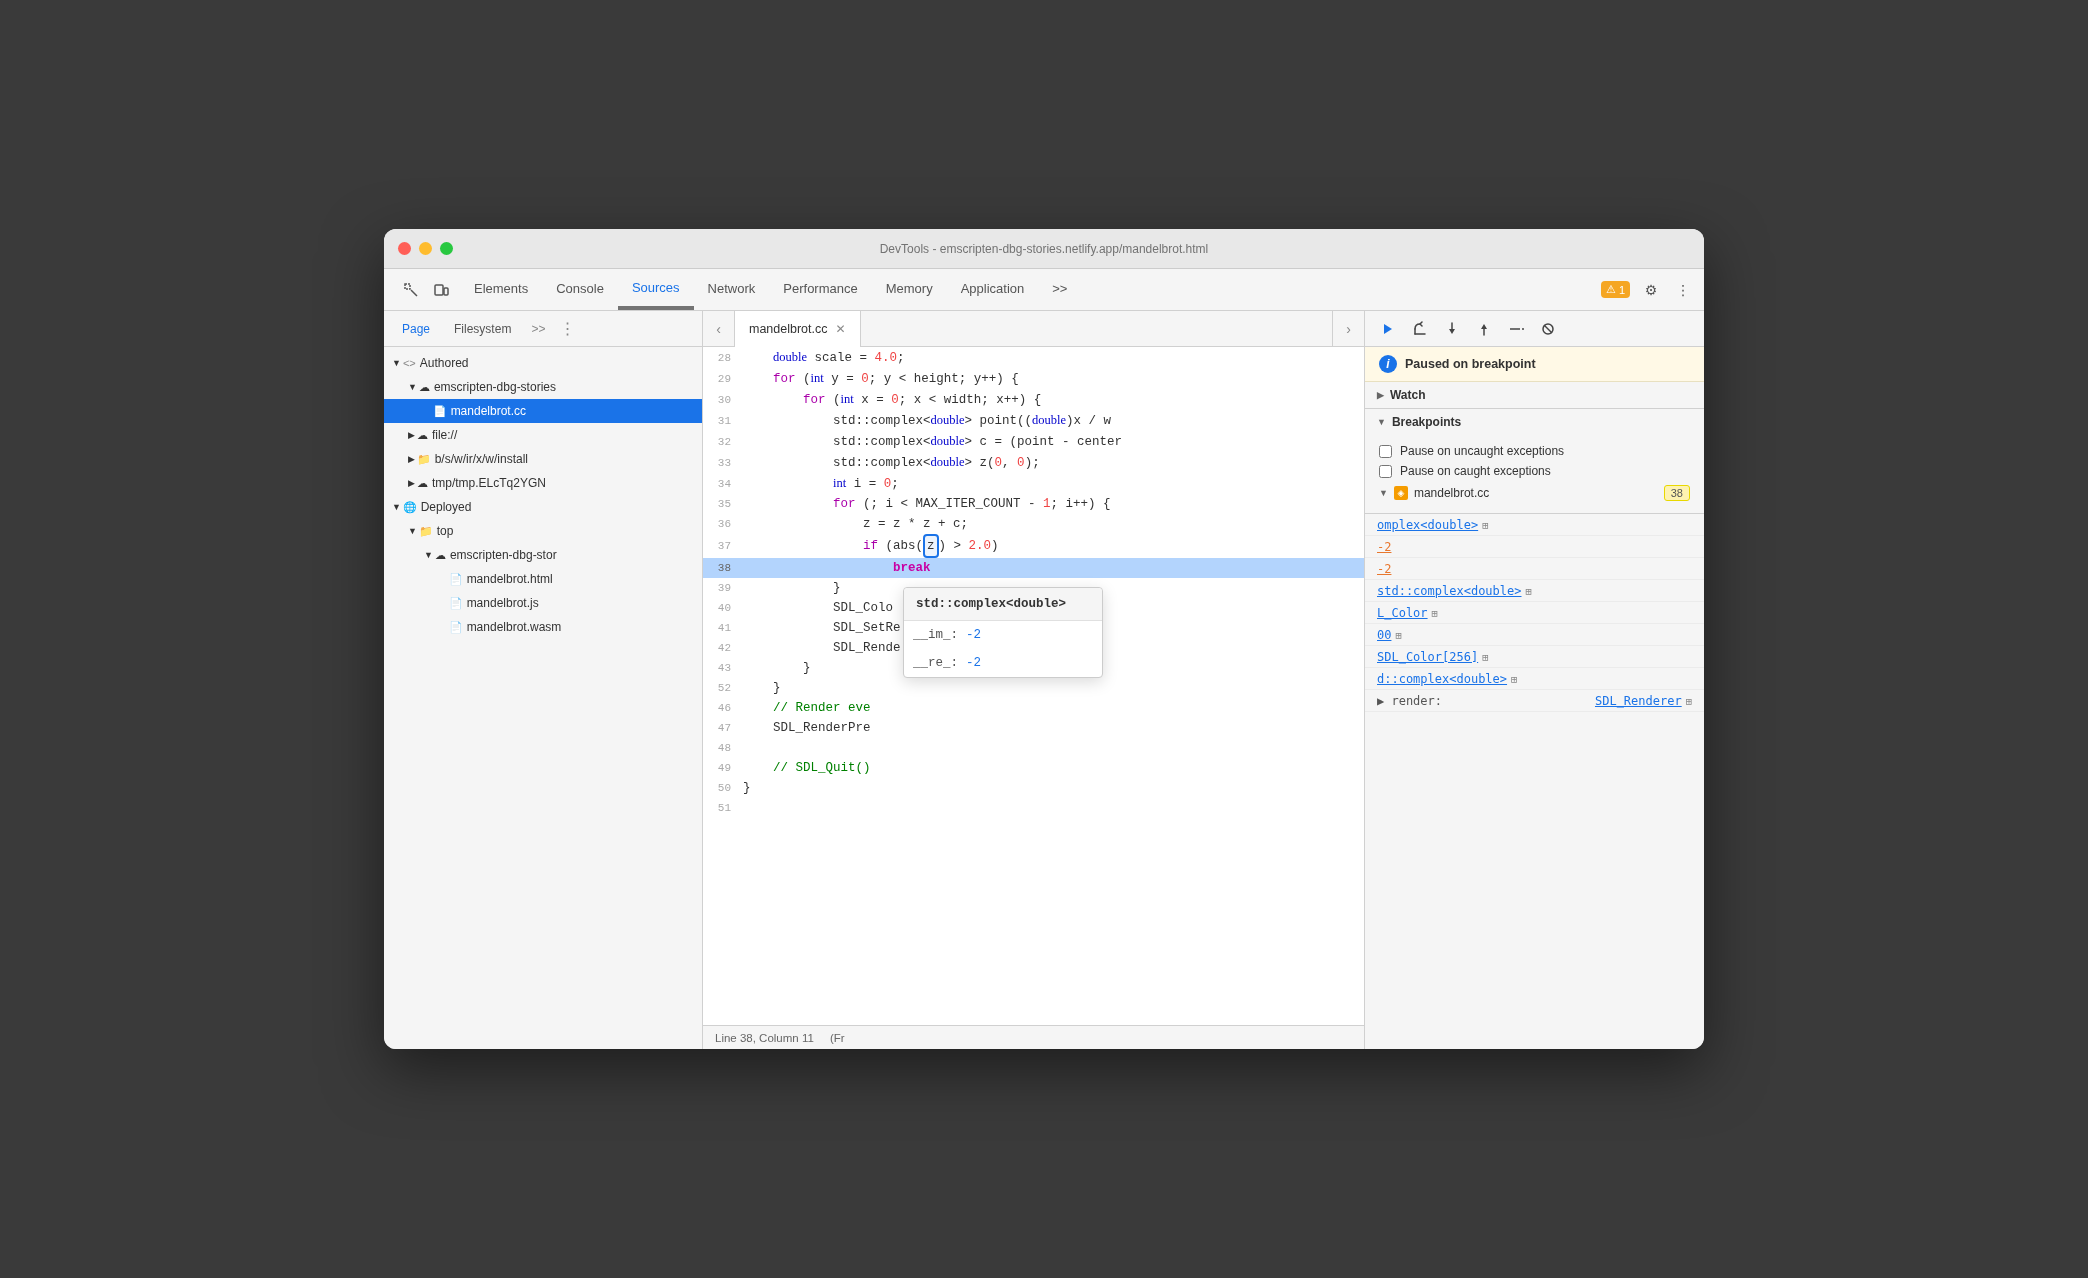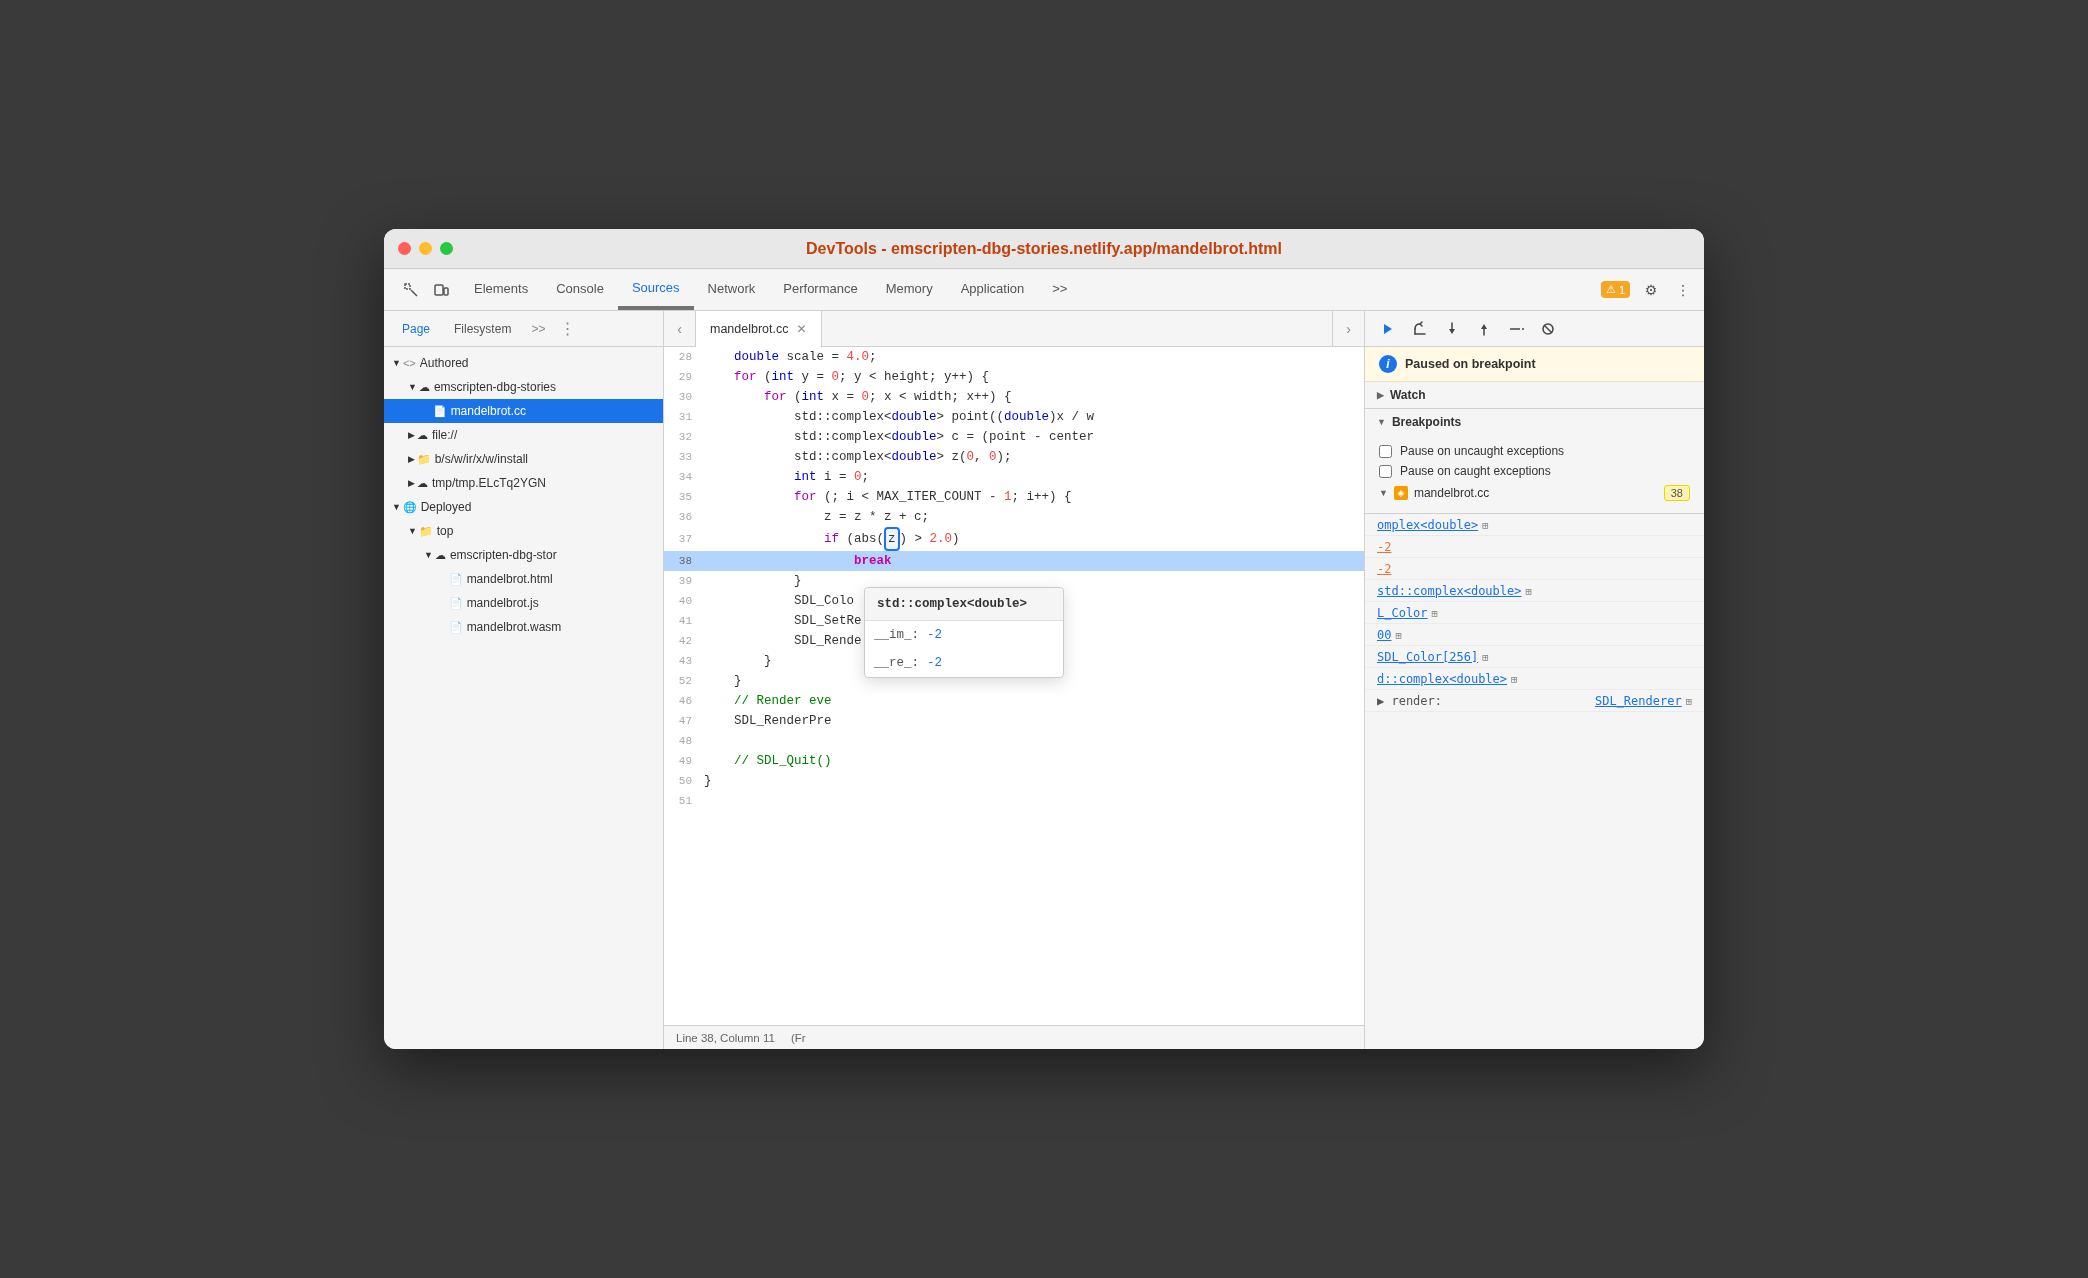--- a/index.html
+++ b/index.html
@@ -41,23 +41,23 @@
       height: 13px;
       border-radius: 50%;
     }
     .tl-red { background: #ff5f57; }
     .tl-yellow { background: #febc2e; }
     .tl-green { background: #28c840; }
     .titlebar-title {
       position: absolute;
       left: 50%;
       transform: translateX(-50%);
-      font-size: 16px;
-      color: #c2410c;
-      font-weight: 700;
+      font-size: 12px;
+      color: #737373;
+      font-weight: 400;
     }
     .devtools-tabs {
       background: #f5f5f5;
       height: 42px;
       display: flex;
       align-items: stretch;
       border-bottom: 1px solid #d0d0d0;
       flex-shrink: 0;
       padding-left: 8px;
     }
@@ -109,21 +109,21 @@
       align-items: center;
       gap: 3px;
     }
     .devtools-body {
       display: flex;
       flex: 1;
       overflow: hidden;
     }
     
     .left-panel {
-      width: 280px;
+      width: 319px;
       background: #f5f5f5;
       border-right: 1px solid #d0d0d0;
       display: flex;
       flex-direction: column;
       flex-shrink: 0;
     }
     .panel-tabs {
       display: flex;
       align-items: center;
       height: 36px;
@@ -249,21 +249,21 @@
       flex-shrink: 0;
       user-select: none;
       font-size: 11px;
     }
     .code-line.highlighted .line-num { color: #666; }
     .code-content {
       white-space: pre;
       color: #333;
     }
     .kw { color: #aa00aa; font-weight: 500; }
-    .kw2 { color: #0000cc; }
+    .kw2 { color: #0000cc; font-family: Liberation Serif, serif; }
     .num { color: #ef4444; }
     .comment { color: #008000; }
     .break-kw { color: #c800a4; font-weight: bold; }
     .status-bar {
       height: 24px;
       background: #f5f5f5;
       border-top: 1px solid #d0d0d0;
       display: flex;
       align-items: center;
       padding: 0 12px;

